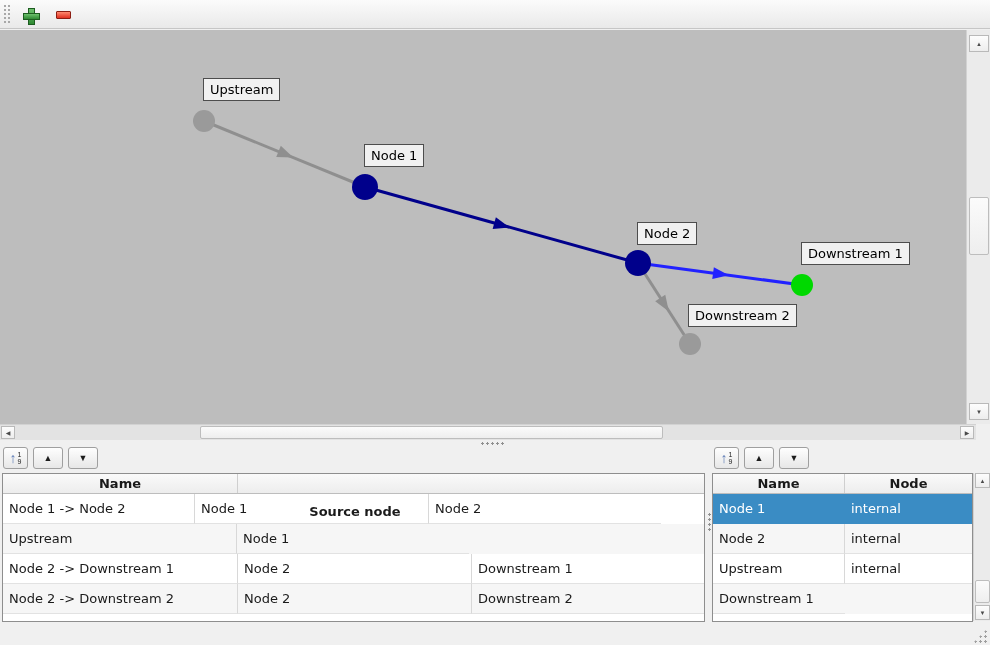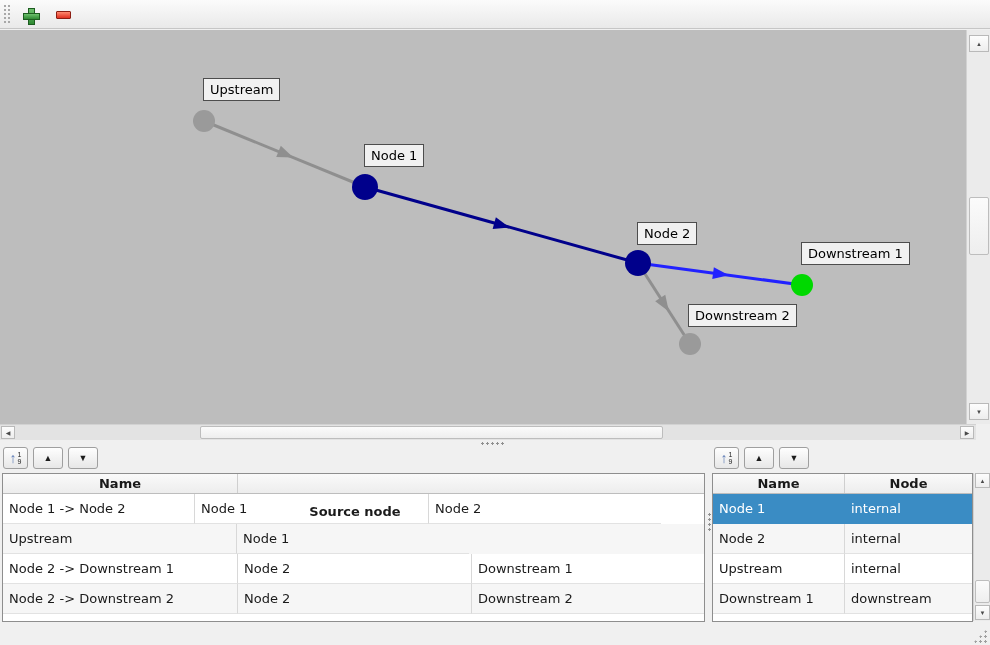--- a/index.html
+++ b/index.html
@@ -211,21 +211,20 @@
     <div class="trow alt">
       <div class="td" style="width:132px;">Node 2</div>
       <div class="td" style="width:127px;">internal</div>
     </div>
     <div class="trow">
       <div class="td" style="width:132px;">Upstream</div>
       <div class="td" style="width:127px;">internal</div>
     </div>
     <div class="trow alt">
       <div class="td" style="width:132px;">Downstream 1</div>
-      <div class="td" style="width:127px;">downstream</div>
     </div>
     <div class="tpartial"></div>
   </div>
 
   <div class="vscroll" style="left:973px; top:473px; width:17px; height:148px;">
     <button class="scroll-btn" style="left:1px; top:0; width:15px; height:15px;">
         <span>▲</span>
       </button>
     <div class="scroll-thumb" style="left:1px; top:107px; width:15px; height:23px;"></div>
     <button class="scroll-btn" style="left:1px; top:132px; width:15px; height:15px;">

